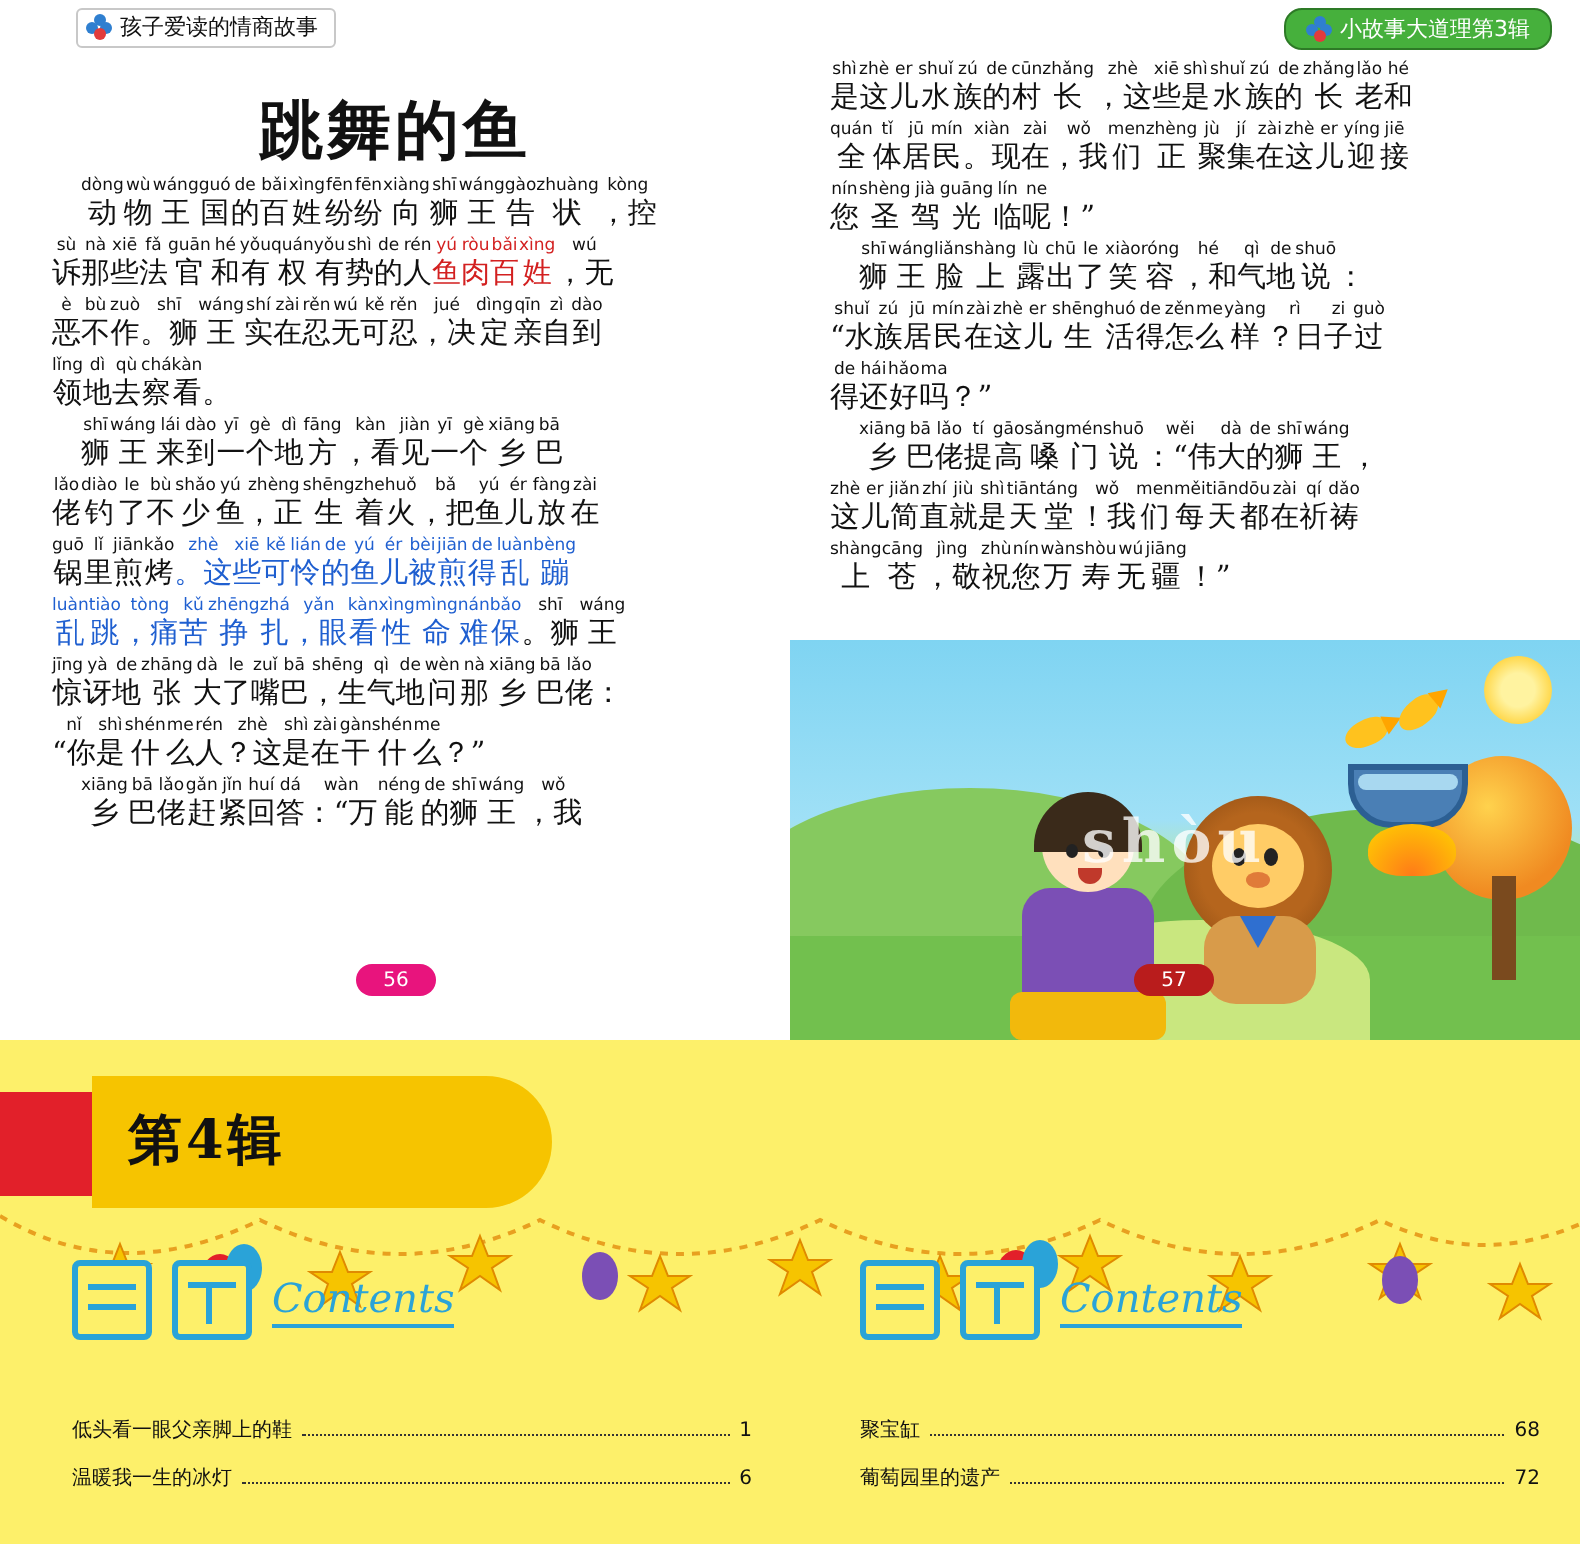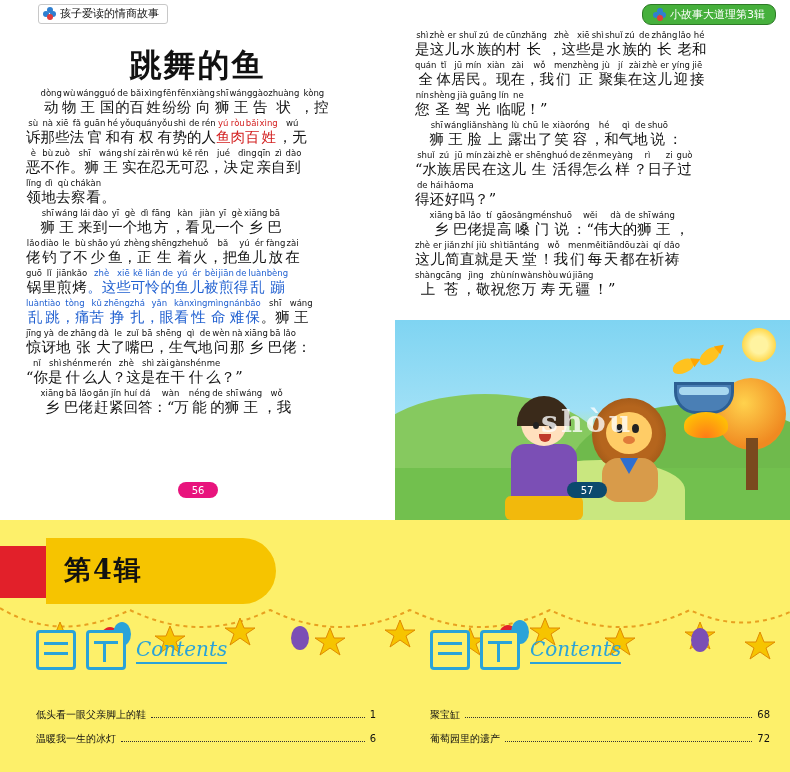--- a/index.html
+++ b/index.html
@@ -34,21 +34,21 @@
   .line{display:flex;align-items:flex-end;margin-bottom:2px;white-space:nowrap;}
   .ch{display:inline-flex;flex-direction:column;align-items:center;justify-content:flex-end;margin-right:0px;}
   .py{font-size:8.5px;line-height:10px;color:#111;font-family:"DejaVu Sans",sans-serif;height:11px;}
   .hz{font-size:14.5px;line-height:17px;color:#111;font-family:"DejaVu Serif",serif;}
   .ch.blue .py,.ch.blue .hz{color:#1f5fd0;}
   .ch.red .py,.ch.red .hz{color:#d32020;}
 
   .pagenum{position:absolute;bottom:22px;width:40px;height:16px;border-radius:8px;display:flex;
            align-items:center;justify-content:center;font-size:10px;color:#ffffff;}
   .pagenum-left{left:178px;background:#e8147d;}
-  .pagenum-right{left:172px;background:#0c4a6e;}
+  .pagenum-right{left:172px;background:#b91c1c;}
 
   
   .illus{position:absolute;left:0;bottom:0;width:395px;height:200px;overflow:hidden;
          background:linear-gradient(#7fd4f2 0%,#9fe0f6 45%,#bdeaa0 60%,#8fd36a 100%);}
   .sun{position:absolute;right:14px;top:8px;width:34px;height:34px;border-radius:50%;
        background:radial-gradient(circle,#fff3a0 35%,#ffd84d 70%);}
   .hillA{position:absolute;left:-30px;top:74px;width:240px;height:120px;border-radius:50%;background:#86c95f;}
   .hillB{position:absolute;right:-40px;top:84px;width:260px;height:130px;border-radius:50%;background:#6fba4c;}
   .grassfront{position:absolute;left:0;bottom:0;width:395px;height:52px;background:#72c04e;}
   .path{position:absolute;left:120px;bottom:0;width:170px;height:60px;background:#c9e77f;border-radius:50% 50% 0 0;}

